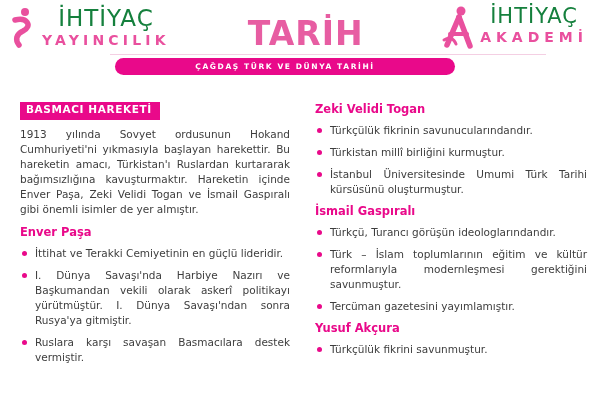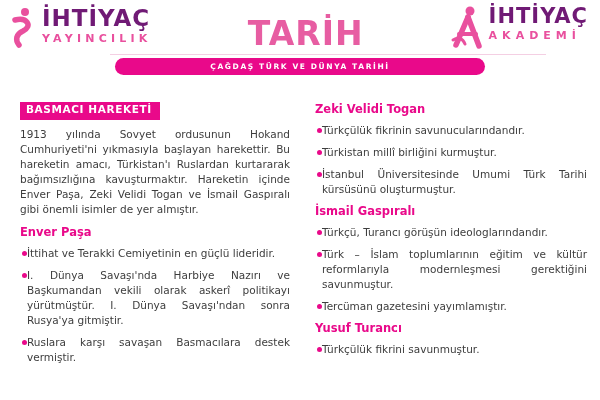--- a/index.html
+++ b/index.html
@@ -9,34 +9,34 @@
     position:relative;
   }
   .page{position:absolute;inset:0;background:#fff;}
 
   
   .logo{position:absolute;display:flex;align-items:flex-start;gap:4px;}
   .logo-left{left:8px;top:7px;}
   .logo-right{right:12px;top:6px;}
   .logo svg{display:block;}
   .logo-text{display:flex;flex-direction:column;line-height:1;}
-  .logo-name{font-weight:bold;font-size:23px;color:#701a75;letter-spacing:1px;}
-  .logo-sub{font-weight:bold;font-size:11px;color:#e9509e;letter-spacing:4.2px;margin-top:3px;}
+  .logo-name{font-weight:normal;font-size:23px;color:#15803d;letter-spacing:1px;text-align:center;}
+  .logo-sub{font-weight:bold;font-size:14px;color:#e9509e;letter-spacing:4.2px;margin-top:3px;}
   .logo-right .logo-name{font-size:21px;}
   .logo-right .logo-sub{letter-spacing:5px;}
   .page-title{
     position:absolute;left:50%;top:6px;transform:translateX(-52%);
     margin:8px;font-size:33px;font-weight:bold;color:#e75da2;letter-spacing:1px;
   }
   .header-divider{
     position:absolute;top:54px;left:110px;width:436px;height:1px;
     background:#f4cfe3;
   }
   .topic-banner{
-    position:absolute;top:58px;left:115px;width:370px;height:17px;
+    position:absolute;top:58px;left:115px;width:340px;height:17px;
     background:#e9098a;border-radius:9px;
     display:flex;align-items:center;justify-content:center;
   }
   .topic-banner span{
     color:#ffffff;font-size:7.5px;font-weight:bold;letter-spacing:1.6px;
   }
 
   
   .columns{
     position:absolute;top:96px;left:20px;
@@ -47,21 +47,21 @@
     display:inline-block;background:#e9098a;color:#ffffff;
     font-weight:bold;font-size:10.5px;letter-spacing:.6px;
     padding:0 8px 3px 6px;margin:6px 0 7px 0;
   }
   .para{margin:0 0 8px 0;text-align:justify;}
   .subhead{
     margin:4px 0 6px 0;color:#e9098a;font-weight:bold;font-size:11.5px;
   }
   ul.bullets{list-style:none;margin:0 0 4px 0;padding:0;}
   ul.bullets li{
-    display:flex;gap:0;margin:0 0 7px 0;align-items:flex-start;
+    display:flex;gap:8px;margin:0 0 7px 0;align-items:flex-start;
   }
   .dot{
     width:5px;height:5px;border-radius:50%;background:#e9098a;
     flex-shrink:0;margin-top:5px;margin-left:2px;
   }
   ul.bullets li > span.btxt{flex:1;text-align:justify;display:block;}
 </style>
 </head>
 <body>
 
@@ -150,21 +150,21 @@
         <li>
           <span class="dot"></span>
           <span class="btxt">Türk – İslam toplumlarının eğitim ve kültür reformlarıyla modernleşmesi gerektiğini savunmuştur.</span>
         </li>
         <li>
           <span class="dot"></span>
           <span class="btxt">Tercüman gazetesini yayımlamıştır.</span>
         </li>
       </ul>
 
-      <h3 class="subhead">Yusuf Turancı</h3>
+      <h3 class="subhead">Yusuf Akçura</h3>
       <ul class="bullets">
         <li>
           <span class="dot"></span>
           <span class="btxt">Türkçülük fikrini savunmuştur.</span>
         </li>
 
       </ul>
 
     </section>
   </div>

